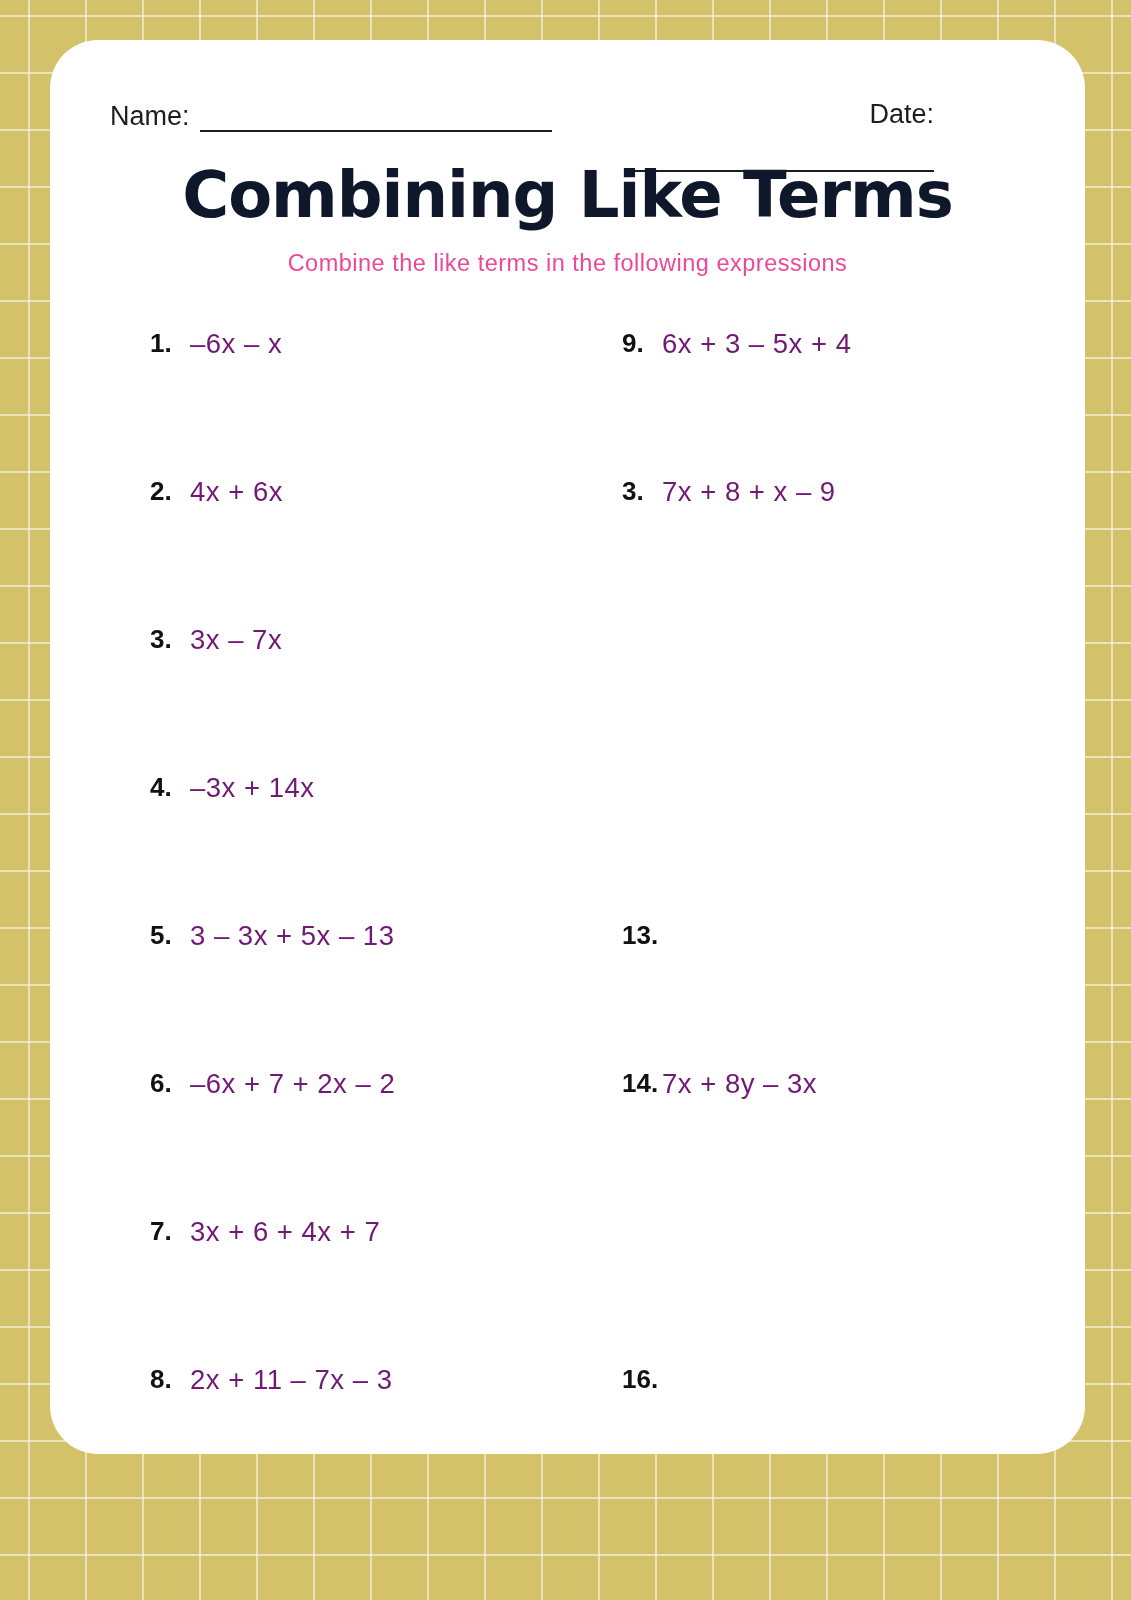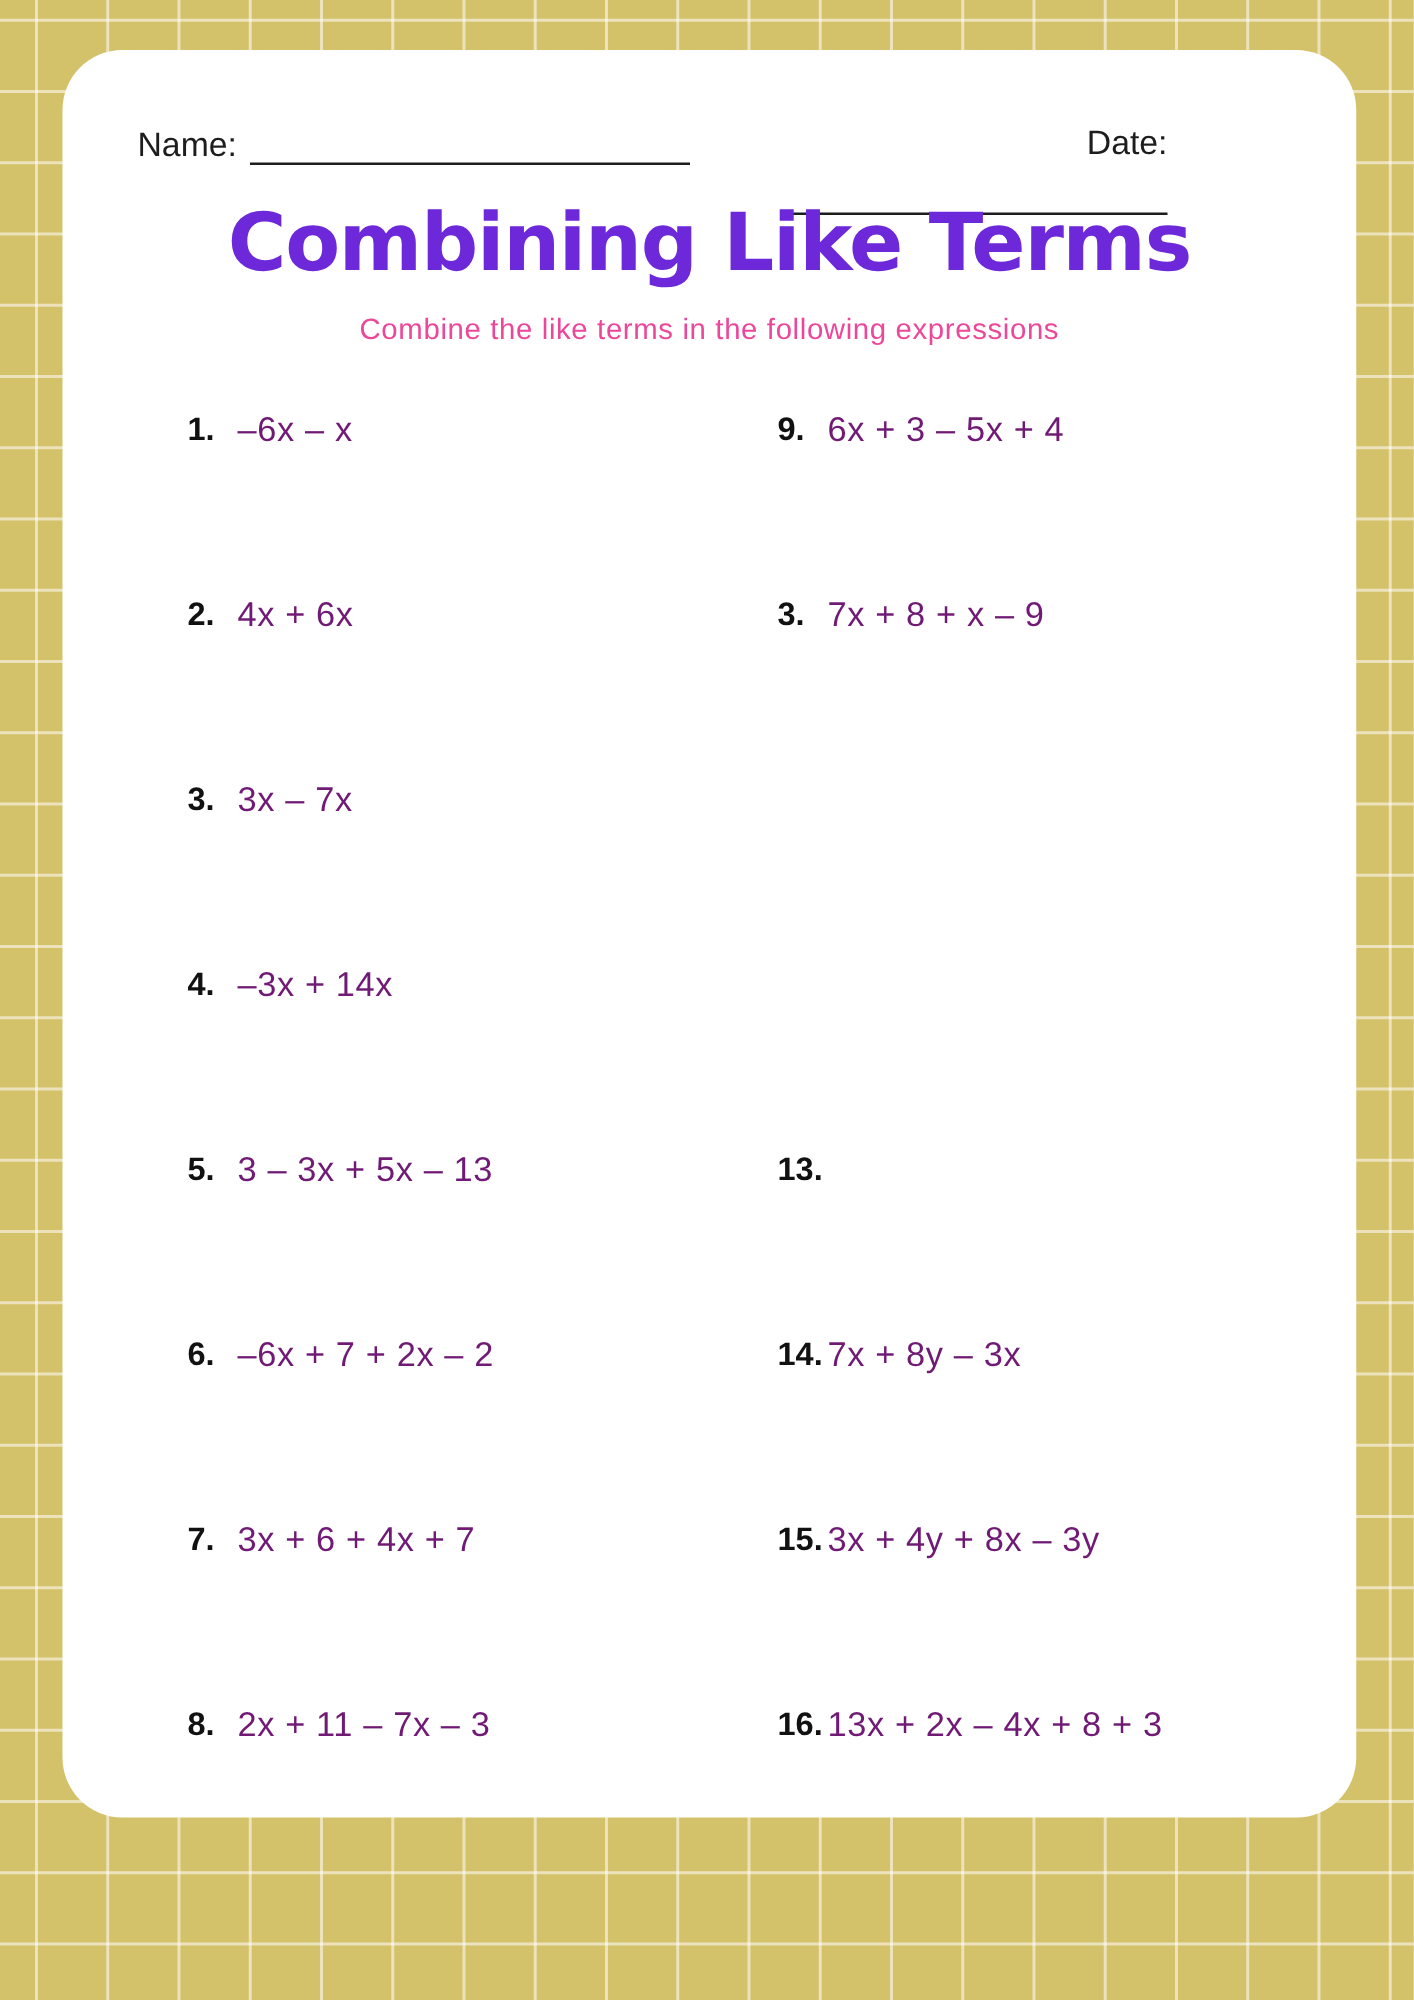--- a/index.html
+++ b/index.html
@@ -59,21 +59,21 @@
 
   .title {
     position: absolute;
     top: 118px;
     left: 0;
     width: 100%;
     text-align: center;
     font-size: 64px;
     font-weight: 900;
     letter-spacing: -1px;
-    color: #6d28d9;
+    color: #0f172a;
     font-family: "DejaVu Sans", "Liberation Sans", sans-serif;
   }
   .subtitle {
     position: absolute;
     top: 210px;
     left: 0;
     width: 100%;
     text-align: center;
     font-size: 23.5px;
     letter-spacing: 0.5px;
@@ -190,31 +190,26 @@
         <span class="pnum">14.</span>
         <span class="pexpr">7x + 8y – 3x</span>
       </div>
     </div>
 
     <div class="prow">
       <div class="pcell left">
         <span class="pnum">7.</span>
         <span class="pexpr">3x + 6 + 4x + 7</span>
       </div>
-      <div class="pcell right">
-        <span class="pnum">15.</span>
-        <span class="pexpr">3x + 4y + 8x – 3y</span>
-      </div>
     </div>
 
     <div class="prow">
       <div class="pcell left">
         <span class="pnum">8.</span>
         <span class="pexpr">2x + 11 – 7x – 3</span>
       </div>
       <div class="pcell right">
         <span class="pnum">16.</span>
-        <span class="pexpr">13x + 2x – 4x + 8 + 3</span>
       </div>
     </div>
 
   </div>
 </div>
 
 </body></html>

